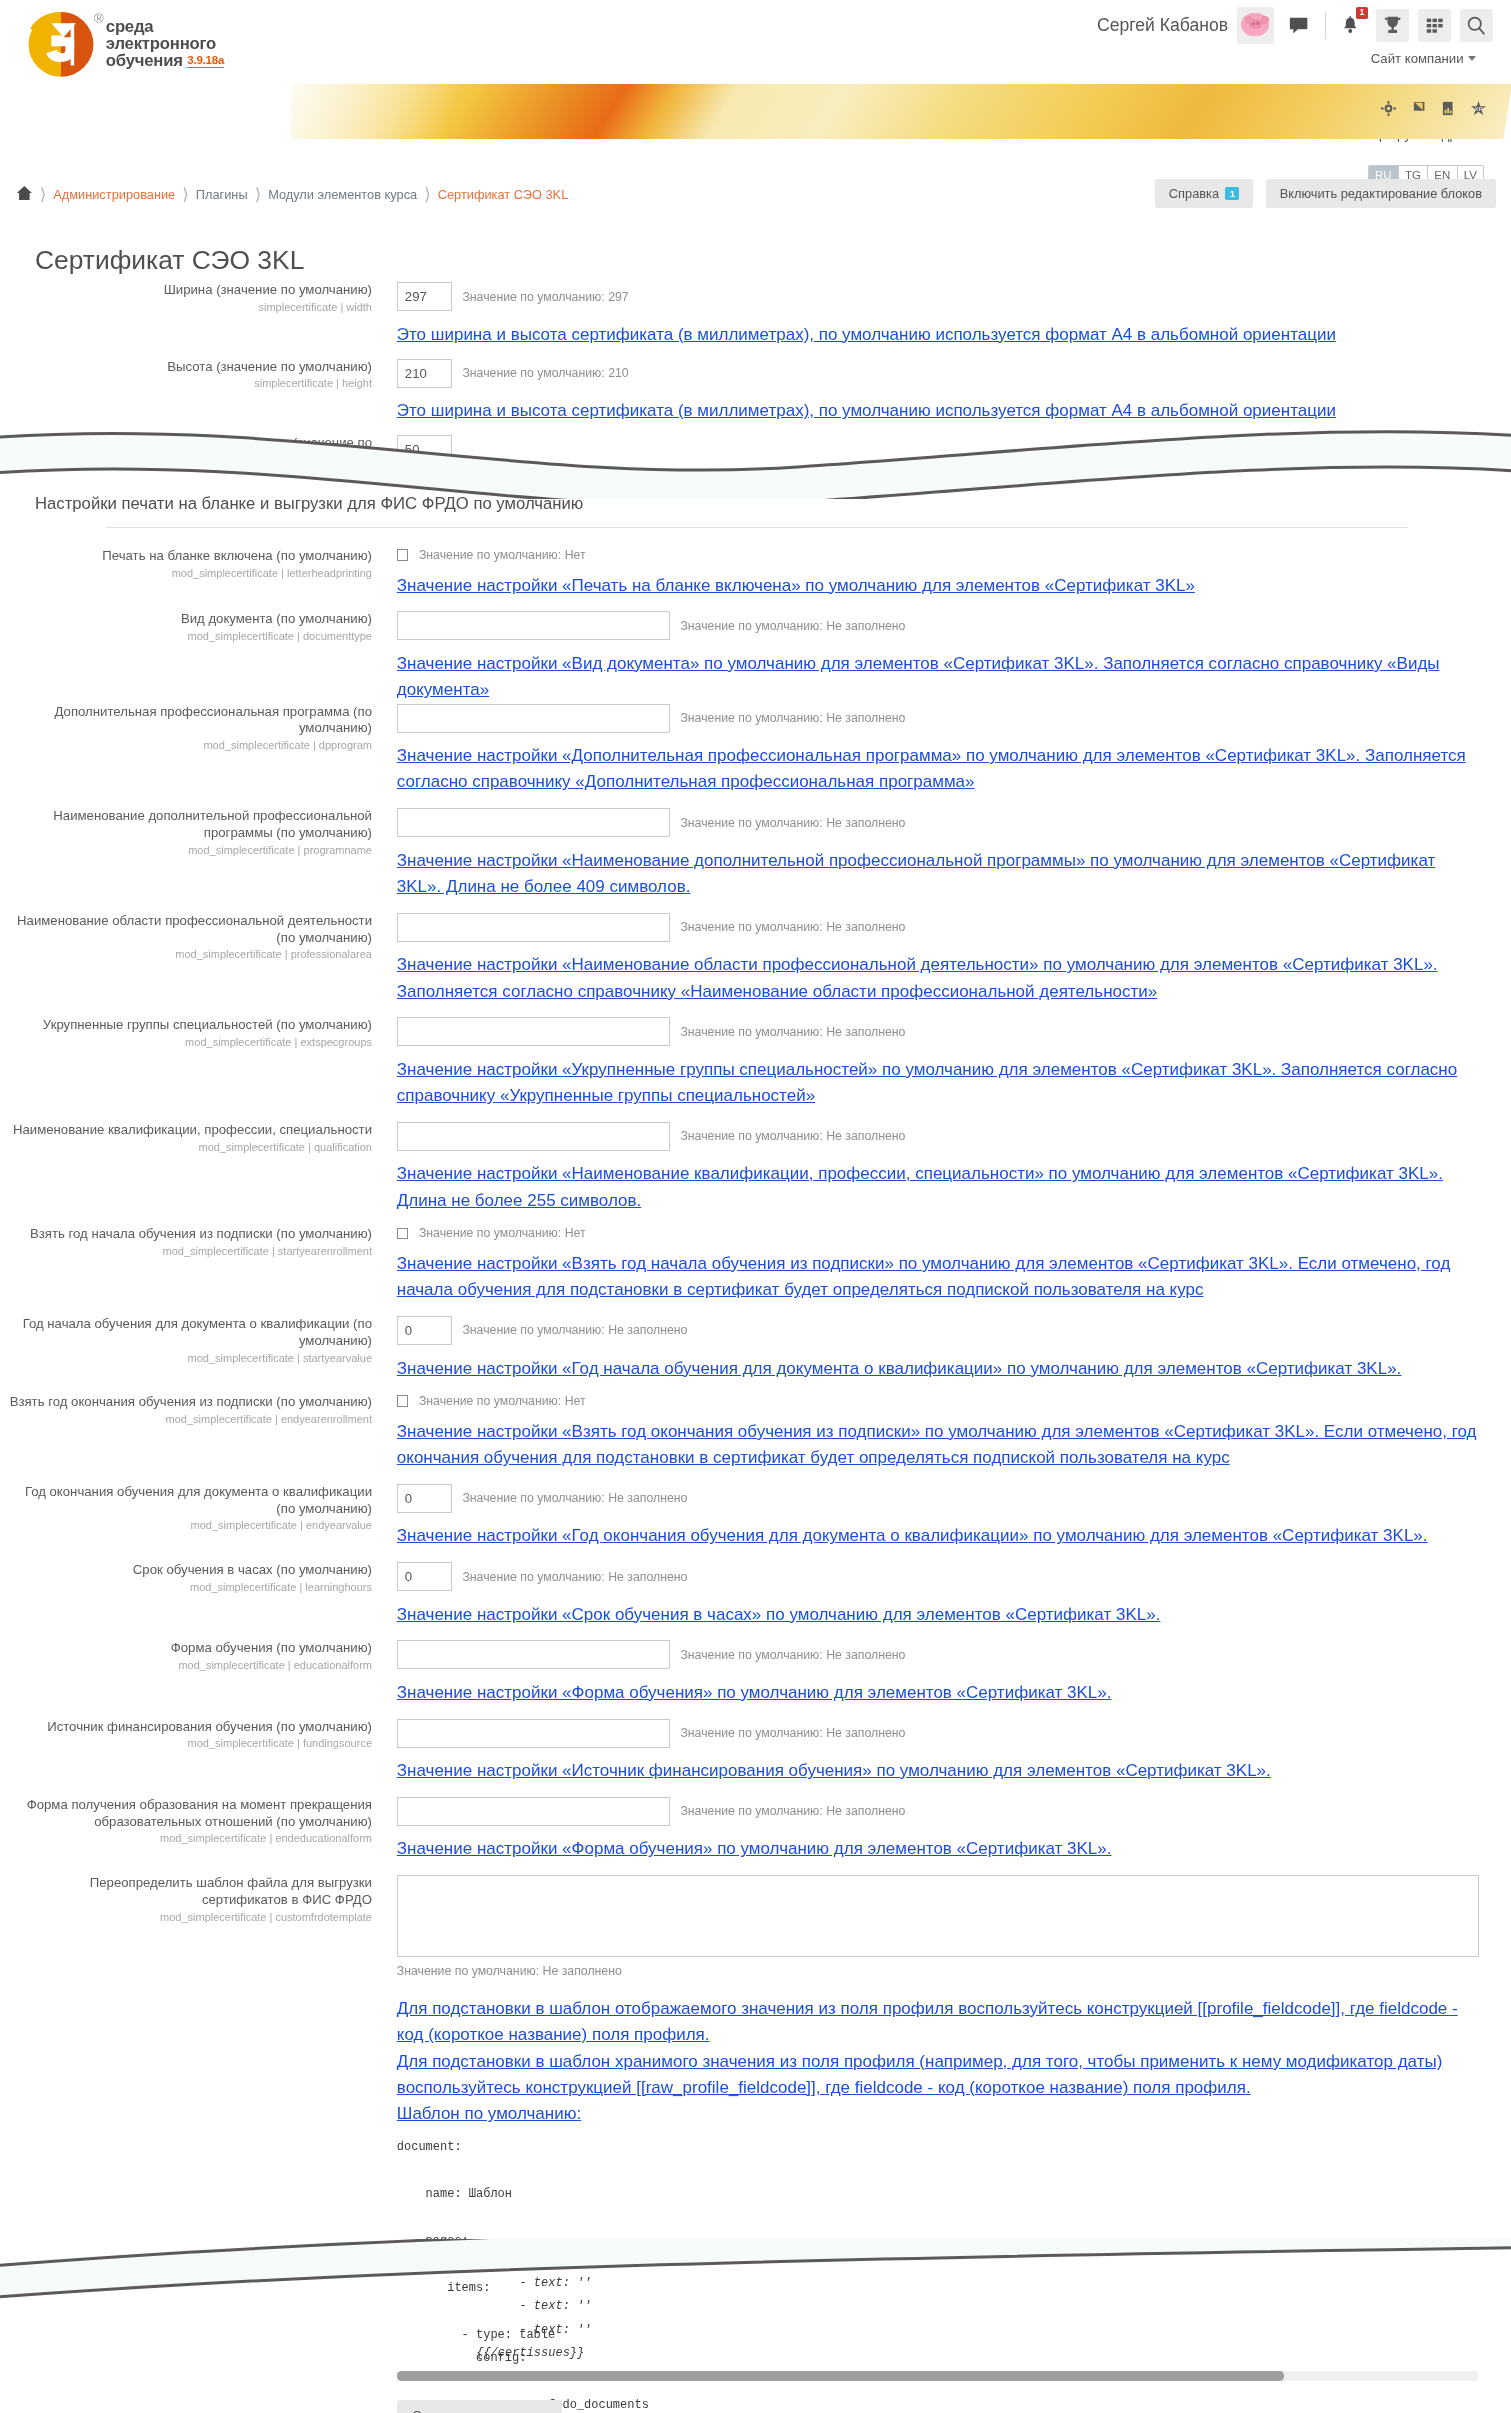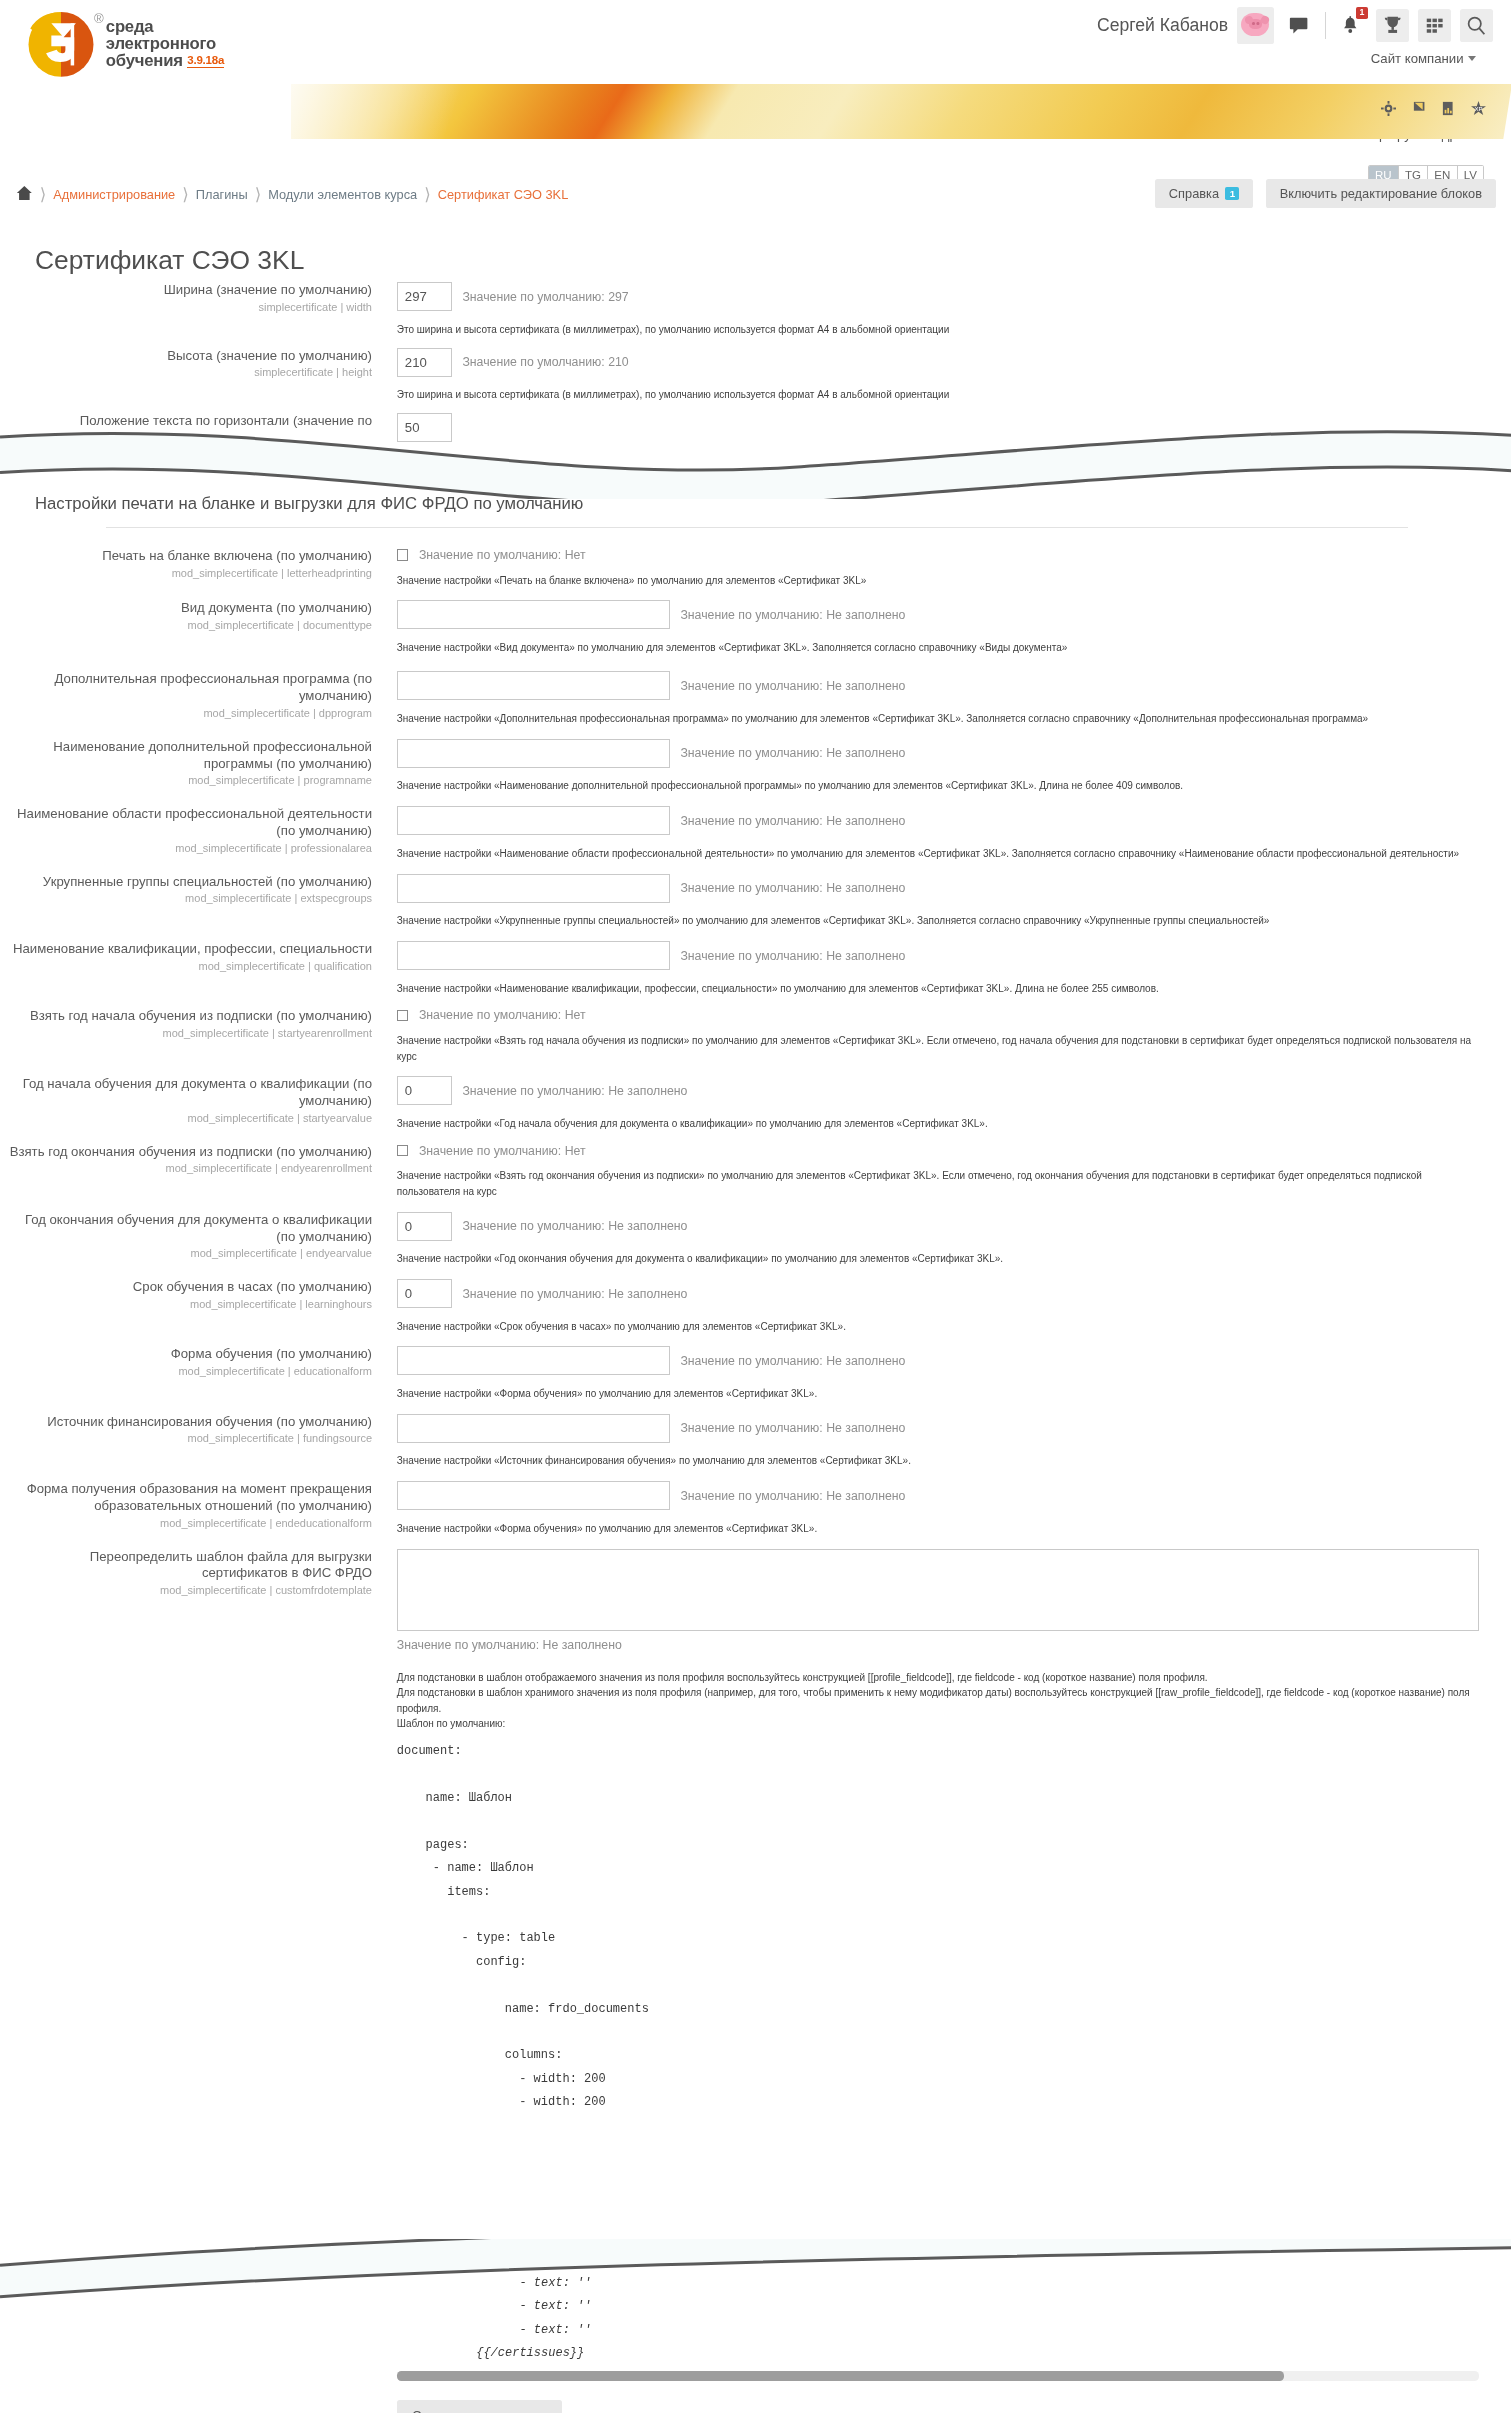--- a/index.html
+++ b/index.html
@@ -78,21 +78,21 @@
   .frow { display:flex; width:100%; }
   .fcol-label { width:388px; flex:0 0 388px; text-align:right; padding-right:16px;padding-left:9px; }
   .flabel { font-size:13.2px; color:#5b5b5b; line-height:1.28; }
   .fcode { font-size:11px; color:#a7a7a7; margin-top:1.8px; line-height:1.25; }
   .fcol-ctl { flex:1 1 auto; padding-left:8.8px; }
   .ctlline { display:flex; align-items:center; gap:10.6px; }
   .ti { border:0.9px solid #c9c9c9; background:#fff; height:29px; padding:3.5px 7px; font-size:13.2px; color:#555; font-family:inherit; }
   .ti.small { width:55px; }
   .ti.wide { width:273px; }
   .defnote { font-size:12.3px; color:#8f8f8f; }
-  .fdesc { font-size:10px; color:#404040; line-height:1.55; margin-top:10.6px; max-width:1080px; }
+  .fdesc { font-size:17px; color:#1d4ed8; line-height:1.55; margin-top:10.6px; max-width:1080px;text-decoration:underline; }
   .chk { width:11.5px; height:11.5px; border:0.9px solid #8a8a8a; background:#fff; display:inline-block; flex:0 0 11.5px; }
   .ta { border:0.9px solid #c9c9c9; background:#fff; width:1082px; height:82px; resize:none; font-family:inherit; font-size:12.3px; }
 
   .sec-head { position:absolute; left:35px; top:494px; font-size:16.7px; color:#4f4f4f; }
   .sec-rule { position:absolute; left:106px; right:104px; top:527px; height:0.9px; background:#e2e2e2; }
 
   
   .cut { position:absolute; left:0; width:100%; pointer-events:none; }
   .cut svg { display:block; width:100%; height:100%; }
 
@@ -337,21 +337,21 @@
           <div class="fcode">mod_simplecertificate | documenttype</div>
         </div>
         <div class="fcol-ctl">
           <div class="ctlline">
             <input class="ti wide" value="" style="">
             <span class="defnote">Значение по умолчанию: Не заполнено</span>
           </div>
           <div class="fdesc">Значение настройки «Вид документа» по умолчанию для элементов «Сертификат 3KL». Заполняется согласно справочнику «Виды документа»</div>
         </div>
       </div>
-      <div class="frow" style="margin-top: 16px;">
+      <div class="frow" style="margin-top: 0;">
         <div class="fcol-label">
           <div class="flabel">Дополнительная профессиональная программа (по умолчанию)</div>
           <div class="fcode">mod_simplecertificate | dpprogram</div>
         </div>
         <div class="fcol-ctl">
           <div class="ctlline">
             <input class="ti wide" value="" style="">
             <span class="defnote">Значение по умолчанию: Не заполнено</span>
           </div>
           <div class="fdesc">Значение настройки «Дополнительная профессиональная программа» по умолчанию для элементов «Сертификат 3KL». Заполняется согласно справочнику «Дополнительная профессиональная программа»</div>

